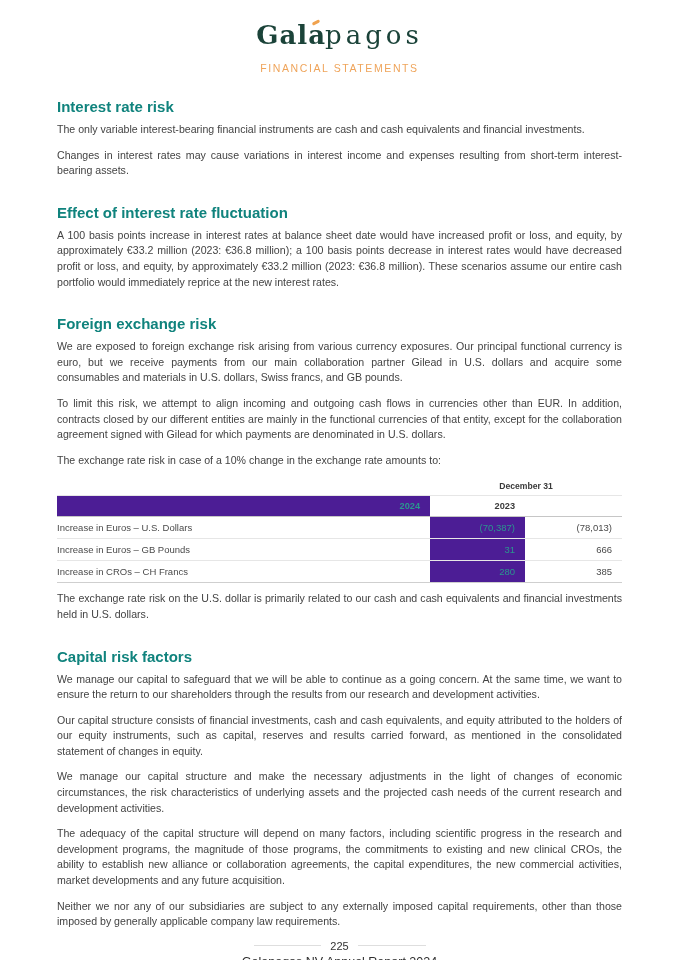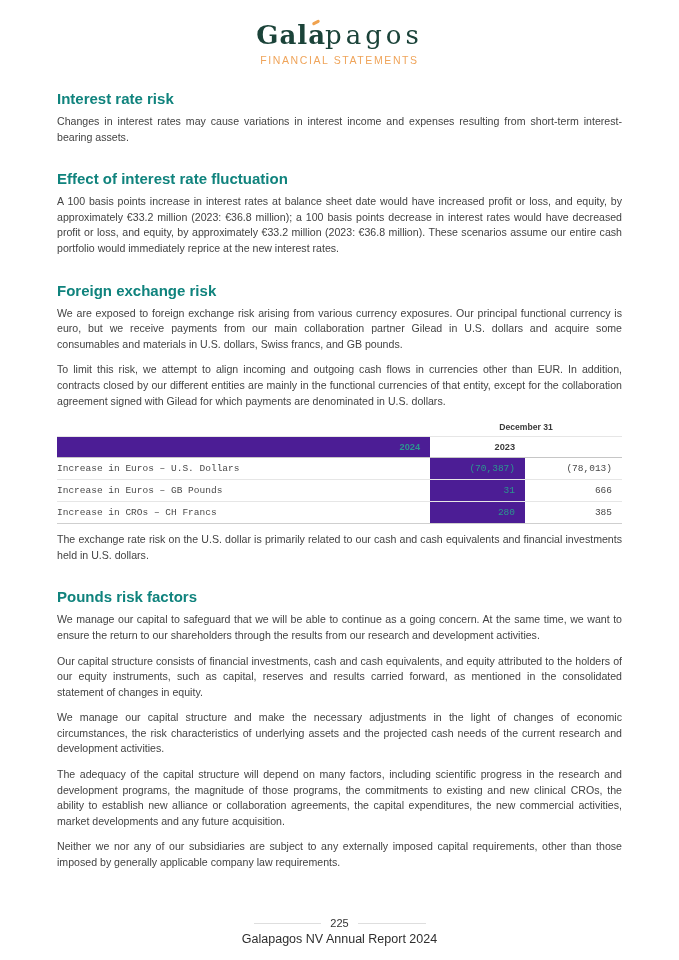--- a/index.html
+++ b/index.html
@@ -22,21 +22,21 @@
   .logo { font-family: "DejaVu Serif", serif; font-size: 26px; line-height: 30px; color: #1b4339; }
   .logo .bold-part { font-weight: 700; letter-spacing: 1px; }
   .logo .accent-wrap { position: relative; font-weight: 700; display: inline-block; }
   .logo .acute-mark {
     position: absolute; top: 1px; left: 4px;
     width: 8px; height: 3px; background: #f0a24e;
     transform: rotate(-28deg); border-radius: 2px;
   }
   .logo .light-part { font-weight: 400; letter-spacing: 4px; text-align: center; }
   .brand-subtitle {
-    margin-top: 4px; font-size: 10.5px; letter-spacing: 1.6px;
+    margin-top: 12px; font-size: 10.5px; letter-spacing: 1.6px;
     color: #efa45a; font-weight: 400;
   }
   
   .section h2 {
     color: #10837d; font-size: 15px; font-weight: 700;
     margin: 14px 0 6px 0; line-height: 19px;
   }
   .section.first h2 { margin-top: 23px; }
   .section p {
     font-size: 10.6px; line-height: 15.6px; text-align: justify;
@@ -49,21 +49,21 @@
   .t-datecell {
     grid-column: 2 / 4; text-align: center; font-weight: 700;
     font-size: 8.6px; color: #3a3a3a; padding: 3px 0 4px 0;
   }
   .t-headrow { border-top: 1px solid #e6e6e6; border-bottom: 1px solid #c6c6c6; }
   .t-headrow .t-label { font-weight: 700; font-size: 8.6px; color: #3a3a3a; }
   .t-year { text-align: right; font-weight: 700; font-size: 9.2px; padding: 5px 10px 5px 0; }
   .t-year.y2024 { color: #2b968f; }
   .t-year.y2023 { color: #3a3a3a; padding-left: 8px; }
   .t-label { padding: 5px 8px 5px 0; color: #4a4a4a; }
-  .t-datarow { border-bottom: 1px solid #e6e6e6; font-family: Liberation Mono, monospace; }
+  .t-datarow { border-bottom: 1px solid #e6e6e6; }
   .t-datarow:last-child { border-bottom: 1px solid #cfcfcf; }
   .t-val { text-align: right; padding: 5px 10px 5px 0; }
   .t-val.v2024 { color: #2b968f; }
   .t-val.v2023 { color: #4a4a4a; }
   .shade { background: #4c1d95; height: 100%; display: flex; align-items: center; justify-content: flex-end; }
   
   .footer { margin-top: auto; text-align: center; }
   .pagenum-wrap {
     display: flex; align-items: center; justify-content: center;
     width: 172px; margin: 0 auto;
@@ -79,32 +79,34 @@
 
   <div class="header">
     <div class="logo">
       <span class="bold-part">Gal</span><span class="accent-wrap"><span class="acute-mark"></span><span>a</span></span><span class="light-part">pagos</span>
     </div>
     <div class="brand-subtitle">FINANCIAL STATEMENTS</div>
   </div>
 
   <div class="section first">
     <h2>Interest rate risk</h2>
+    <p>The only variable interest-bearing financial instruments are cash and cash equivalents and financial investments.</p>
     <p>Changes in interest rates may cause variations in interest income and expenses resulting from short-term interest-bearing assets.</p>
   </div>
 
   <div class="section">
     <h2>Effect of interest rate fluctuation</h2>
     <p>A 100 basis points increase in interest rates at balance sheet date would have increased profit or loss, and equity, by approximately €33.2 million (2023: €36.8 million); a 100 basis points decrease in interest rates would have decreased profit or loss, and equity, by approximately €33.2 million (2023: €36.8 million). These scenarios assume our entire cash portfolio would immediately reprice at the new interest rates.</p>
   </div>
 
   <div class="section">
     <h2>Foreign exchange risk</h2>
     <p>We are exposed to foreign exchange risk arising from various currency exposures. Our principal functional currency is euro, but we receive payments from our main collaboration partner Gilead in U.S. dollars and acquire some consumables and materials in U.S. dollars, Swiss francs, and GB pounds.</p>
     <p>To limit this risk, we attempt to align incoming and outgoing cash flows in currencies other than EUR. In addition, contracts closed by our different entities are mainly in the functional currencies of that entity, except for the collaboration agreement signed with Gilead for which payments are denominated in U.S. dollars.</p>
+    <p>The exchange rate risk in case of a 10% change in the exchange rate amounts to:</p>
 
     <div class="fin-table">
       <div class="t-row t-daterow">
         <div></div>
         <div class="t-datecell">December 31</div>
       </div>
       <div class="t-row t-headrow">
         <div class="shade">
           <span class="t-year y2024">2024</span>
         </div>
@@ -130,21 +132,21 @@
           <span class="t-val v2024">280</span>
         </div>
         <div class="t-val v2023">385</div>
       </div>
     </div>
 
     <p>The exchange rate risk on the U.S. dollar is primarily related to our cash and cash equivalents and financial investments held in U.S. dollars.</p>
   </div>
 
   <div class="section">
-    <h2>Pounds risk factors</h2>
+    <h2>Capital risk factors</h2>
     <p>We manage our capital to safeguard that we will be able to continue as a going concern. At the same time, we want to ensure the return to our shareholders through the results from our research and development activities.</p>
     <p>Our capital structure consists of financial investments, cash and cash equivalents, and equity attributed to the holders of our equity instruments, such as capital, reserves and results carried forward, as mentioned in the consolidated statement of changes in equity.</p>
     <p>We manage our capital structure and make the necessary adjustments in the light of changes of economic circumstances, the risk characteristics of underlying assets and the projected cash needs of the current research and development activities.</p>
     <p>The adequacy of the capital structure will depend on many factors, including scientific progress in the research and development programs, the magnitude of those programs, the commitments to existing and new clinical CROs, the ability to establish new alliance or collaboration agreements, the capital expenditures, the new commercial activities, market developments and any future acquisition.</p>
     <p>Neither we nor any of our subsidiaries are subject to any externally imposed capital requirements, other than those imposed by generally applicable company law requirements.</p>
   </div>
 
   <div class="footer">
     <div class="pagenum-wrap">
       <div class="pagenum-line"></div>

